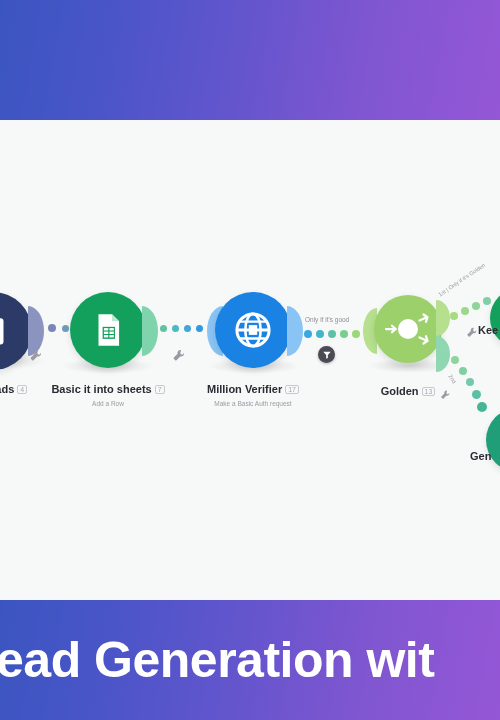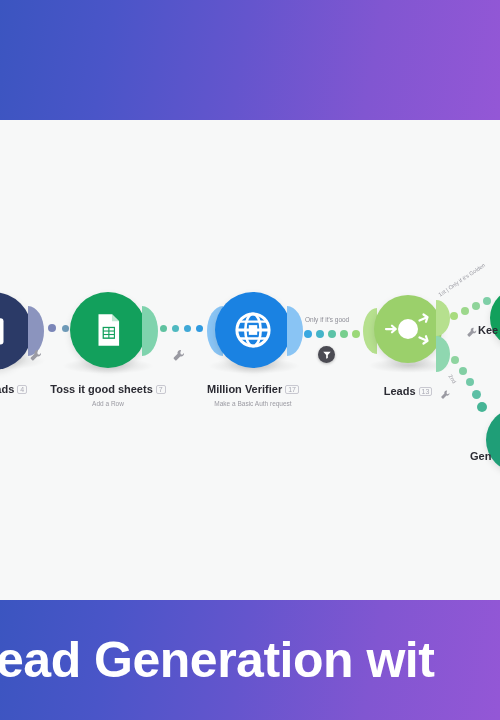--- a/index.html
+++ b/index.html
@@ -167,21 +167,21 @@
           <rect x="9.4" y="15.2" width="2.8" height="1.5" fill="#ffffff"></rect>
           <rect x="12.9" y="15.2" width="2.8" height="1.5" fill="#ffffff"></rect>
         </svg>
       </div>
       <div class="cap" style="left:142px; top:186px;">
         <svg width="16" height="50" viewBox="0 0 16 50">
           <path d="M0 0 A16 25 0 0 1 0 50 Z" fill="#7fd3ad"></path>
         </svg>
       </div>
       <div class="node-label" style="left:48px; top:263px; width:120px;">
-        <span>Toss it good sheets</span><span class="badge">7</span>
+        <span>Basic it into sheets</span><span class="badge">7</span>
       </div>
       <div class="node-sub" style="left:48px; top:280px; width:120px;">Add a Row</div>
     </div>
 
     <div class="dot" style="left:160px; top:205px; width:7px; height:7px; background:#5fc2a0;"></div>
     <div class="dot" style="left:172px; top:205px; width:7px; height:7px; background:#4fb9c0;"></div>
     <div class="dot" style="left:184px; top:205px; width:7px; height:7px; background:#3fa8d6;"></div>
     <div class="dot" style="left:196px; top:205px; width:7px; height:7px; background:#2f9ae0;"></div>
     <div class="wrench" style="left:172px; top:228px;">
       <svg width="14" height="14" viewBox="0 0 24 24">
@@ -250,21 +250,21 @@
         <svg width="14" height="36" viewBox="0 0 14 36">
           <path d="M0 0 A14 18 0 0 1 0 36 Z" fill="#b6e08e"></path>
         </svg>
       </div>
       <div class="cap" style="left:436px; top:216px;">
         <svg width="14" height="36" viewBox="0 0 14 36">
           <path d="M0 0 A14 18 0 0 1 0 36 Z" fill="#8fd7b0"></path>
         </svg>
       </div>
       <div class="node-label" style="left:358px; top:265px; width:100px;">
-        <span>Leads</span><span class="badge">13</span>
+        <span>Golden</span><span class="badge">13</span>
       </div>
     </div>
 
     <div class="route-label" style="left:439px; top:172px; transform: rotate(-34deg);">1st | Only if it's Golden</div>
     <div class="dot" style="left:450px; top:192px; width:8px; height:8px; background:#a8db7e;"></div>
     <div class="dot" style="left:461px; top:187px; width:8px; height:8px; background:#9dd88c;"></div>
     <div class="dot" style="left:472px; top:182px; width:8px; height:8px; background:#8fd49a;"></div>
     <div class="dot" style="left:483px; top:177px; width:8px; height:8px; background:#7fcfa7;"></div>
     <div class="wrench" style="left:466px; top:204px;">
       <svg width="12" height="12" viewBox="0 0 24 24">

